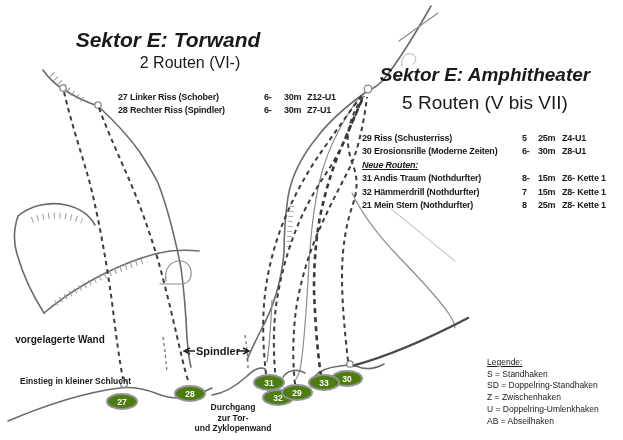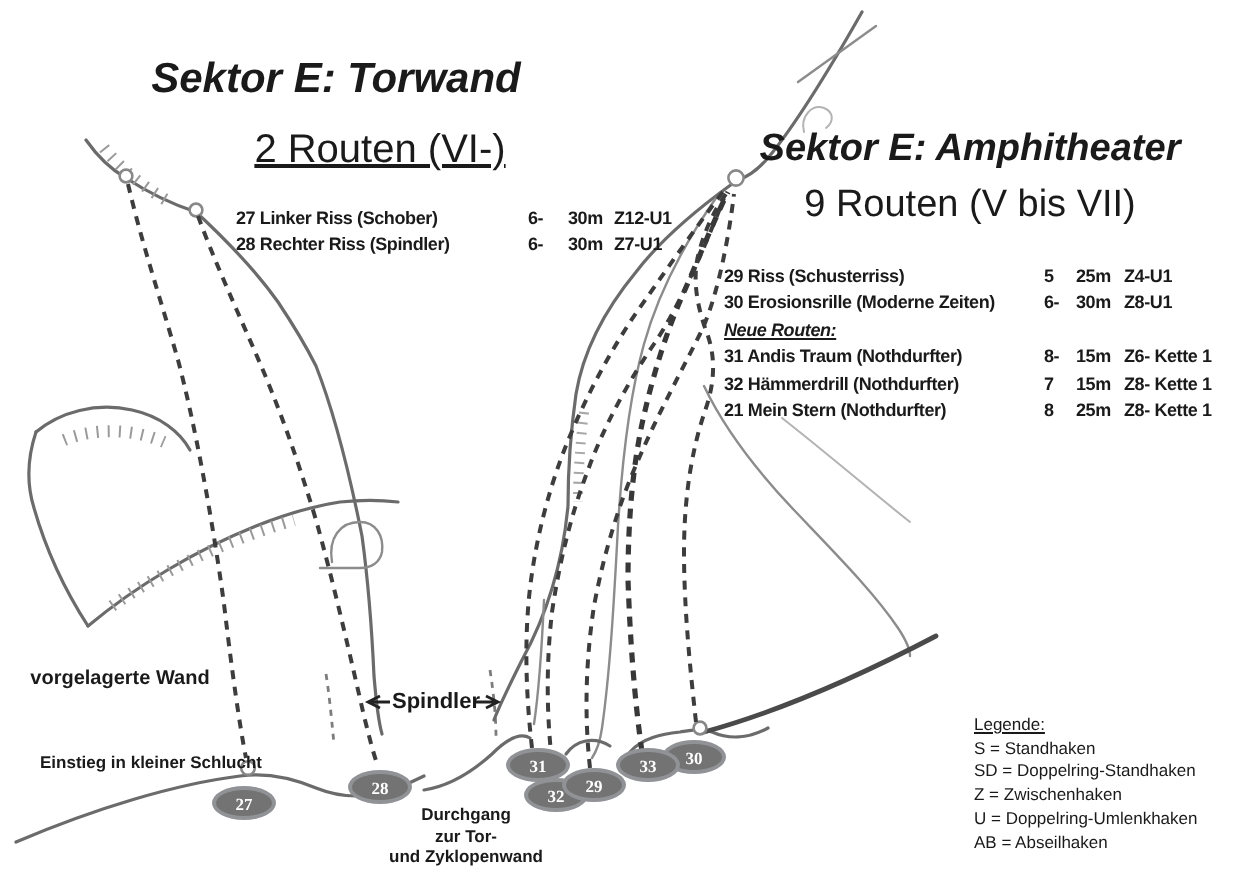--- a/index.html
+++ b/index.html
@@ -6,27 +6,27 @@
   .stage {
     position:relative; width:623px; height:440px; overflow:hidden;
     background:#ffffff; font-family:"Liberation Sans", sans-serif; color:#1a1a1a;
   }
   .stage svg { position:absolute; left:0; top:0; }
   .txt { position:absolute; white-space:nowrap; }
 
   .sector-title   { font-style:italic; font-weight:600; text-align:center; }
   .sector-sub     { font-weight:500; text-align:center; }
   #title-torwand  { left:58px;  top:28px; width:220px; font-size:21px; }
-  #sub-torwand    { left:80px;  top:64px; width:220px; font-size:20px;text-decoration:underline; }
+  #sub-torwand    { left:80px;  top:54px; width:220px; font-size:16px; }
   #title-amphi    { left:374px; top:64px; width:222px; font-size:19px; }
   #sub-amphi      { left:374px; top:92px; width:222px; font-size:19px; }
 
   .rtable { position:absolute; font-size:9px; font-weight:bold; letter-spacing:-0.2px; }
   .rrow   { display:flex; line-height:13.4px; }
-  #torwand-table { left:118px; top:91px;margin-top:12px; }
+  #torwand-table { left:118px; top:91px; }
   #torwand-table .rname { width:146px; }
   #torwand-table .rgrade{ width:20px; }
   #torwand-table .rlen  { width:23px; }
   #torwand-table .rgear { width:60px; }
   #amphi-table { left:362px; top:132px; }
   #amphi-table .rname { width:160px; }
   #amphi-table .rgrade{ width:16px; }
   #amphi-table .rlen  { width:24px; }
   #amphi-table .rgear { width:66px; }
   .rheading { font-style:italic; text-decoration:underline; line-height:13.4px; }
@@ -36,23 +36,23 @@
   #einstieg  { left:20px; top:376px; font-size:8.5px; font-weight:bold; }
   #torfels   { left:196px; top:345px; font-size:11px; font-weight:bold; }
   #durchgang { left:180px; top:402px; width:106px; text-align:center;
                font-size:8.5px; font-weight:bold; line-height:10.5px; white-space:normal; }
 
   #legend { left:487px; top:357px; font-size:8.5px; line-height:11.7px; }
   #legend .legend-heading { text-decoration:underline; }
 
   .marker {
     position:absolute; width:32px; height:17px; border-radius:50%;
-    background:#737373; border:2px solid #909296; box-sizing:border-box;
+    background:#4d7c0f; border:2px solid #909296; box-sizing:border-box;
     color:#ffffff; font-size:8.5px; font-weight:bold;
-    display:flex; align-items:center; justify-content:center;font-family:Liberation Serif, serif;
+    display:flex; align-items:center; justify-content:center;
   }
   #m27 { left:106px; top:393px; z-index:2; }
   #m28 { left:174px; top:385px; z-index:2; }
   #m31 { left:253px; top:374px; z-index:4; }
   #m32 { left:262px; top:389px; z-index:2; }
   #m29 { left:281px; top:384px; z-index:3; }
   #m30 { left:331px; top:370px; z-index:2; }
   #m33 { left:308px; top:374px; z-index:3; }
 
   .ln    { stroke:#6b6b6b; stroke-width:1.6; fill:none; stroke-linecap:round; }
@@ -123,21 +123,21 @@
 
     <g>
       <path class="arr" d="M195,351 L184,351 M190,348 L184,351 L190,354"></path>
       <path class="arr" d="M238,351 L249,351 M243,348 L249,351 L243,354"></path>
     </g>
   </svg>
 
   <div class="txt sector-title" id="title-torwand">Sektor E: Torwand</div>
   <div class="txt sector-sub" id="sub-torwand">2 Routen (VI-)</div>
   <div class="txt sector-title" id="title-amphi">Sektor E: Amphitheater</div>
-  <div class="txt sector-sub" id="sub-amphi">9 Routen (V bis VII)</div>
+  <div class="txt sector-sub" id="sub-amphi">5 Routen (V bis VII)</div>
 
   <div class="rtable" id="torwand-table">
     <div class="rrow">
       <span class="rname">27 Linker Riss (Schober)</span>
       <span class="rgrade">6-</span>
       <span class="rlen">30m</span>
       <span class="rgear">Z12-U1</span>
     </div>
     <div class="rrow">
       <span class="rname">28 Rechter Riss (Spindler)</span>

